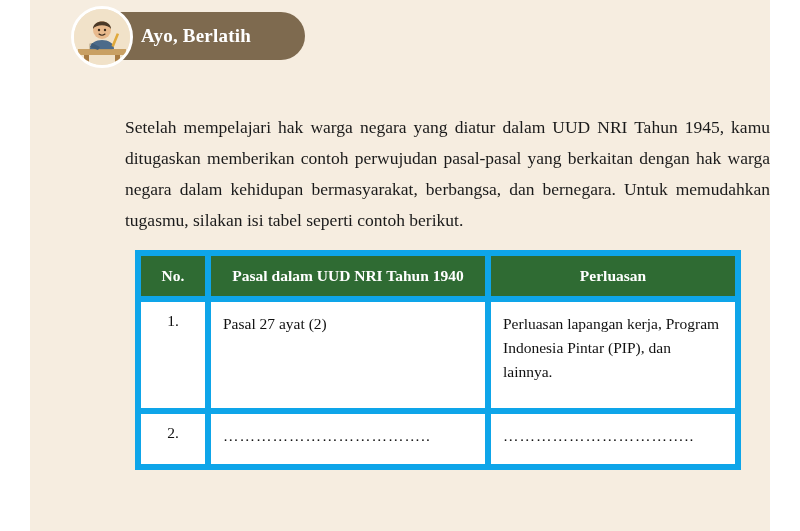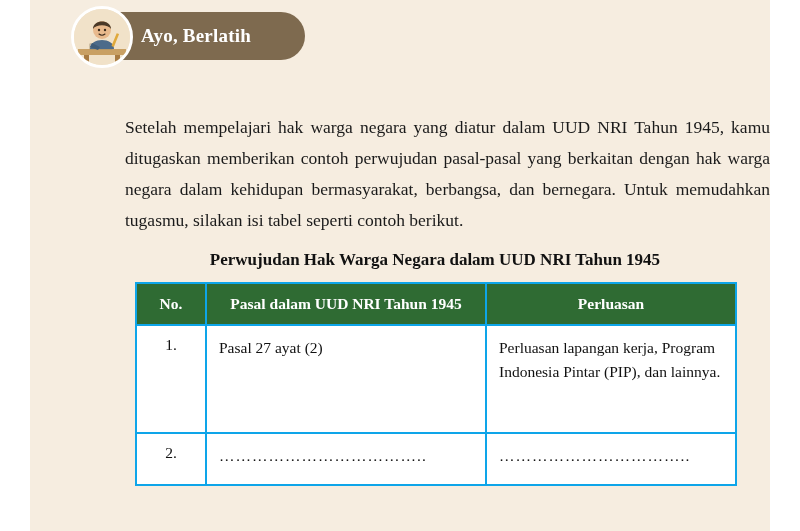--- a/index.html
+++ b/index.html
@@ -93,21 +93,21 @@
     color: #111111;
     margin-bottom: 12px;
   }
   table.tbl {
     border-collapse: collapse;
     width: 600px;
     table-layout: fixed;
     background: #ffffff;
   }
   table.tbl th, table.tbl td {
-    border: 2px solid #0ea5e9;
+    border: 6px solid #0ea5e9;
     vertical-align: top;
     font-family: "Liberation Serif", serif;
     font-size: 15.5px;
     color: #111111;
   }
   table.tbl thead th {
     background: #2f6b33;
     color: #ffffff;
     font-weight: bold;
     text-align: center;
@@ -169,32 +169,31 @@
 
         <path d="M25 25 Q28 27.5 31 25" stroke="#3a2a1c" stroke-width="1.1" fill="none" stroke-linecap="round"></path>
 
         <rect x="40" y="24" width="2.6" height="14" fill="#e0a93b" transform="rotate(22 41 31)"></rect>
       </svg>
     </div>
 
     <div class="body-text">Setelah mempelajari hak warga negara yang diatur dalam UUD NRI Tahun 1945, kamu ditugaskan memberikan contoh perwujudan pasal-pasal yang berkaitan dengan hak warga negara dalam kehidupan bermasyarakat, berbangsa, dan bernegara. Untuk memudahkan tugasmu, silakan isi tabel seperti contoh berikut.</div>
 
     <div class="table-wrap">
-      <div class="table-title">Perwujudan Hak Warga Negara dalam UUD NRI Tahun 1945</div>
 
       <table class="tbl">
         <colgroup>
           <col class="c-no">
           <col class="c-pas">
           <col class="c-per">
         </colgroup>
         <thead>
           <tr>
             <th>No.</th>
-            <th>Pasal dalam UUD NRI Tahun 1945</th>
+            <th>Pasal dalam UUD NRI Tahun 1940</th>
             <th>Perluasan</th>
           </tr>
         </thead>
         <tbody>
           <tr class="row-tall">
             <td class="cell-no">1.</td>
             <td class="cell-txt">Pasal 27 ayat (2)</td>
             <td class="cell-txt">Perluasan lapangan kerja, Program Indonesia Pintar (PIP), dan lainnya.</td>
           </tr>
           <tr class="row-dots">

